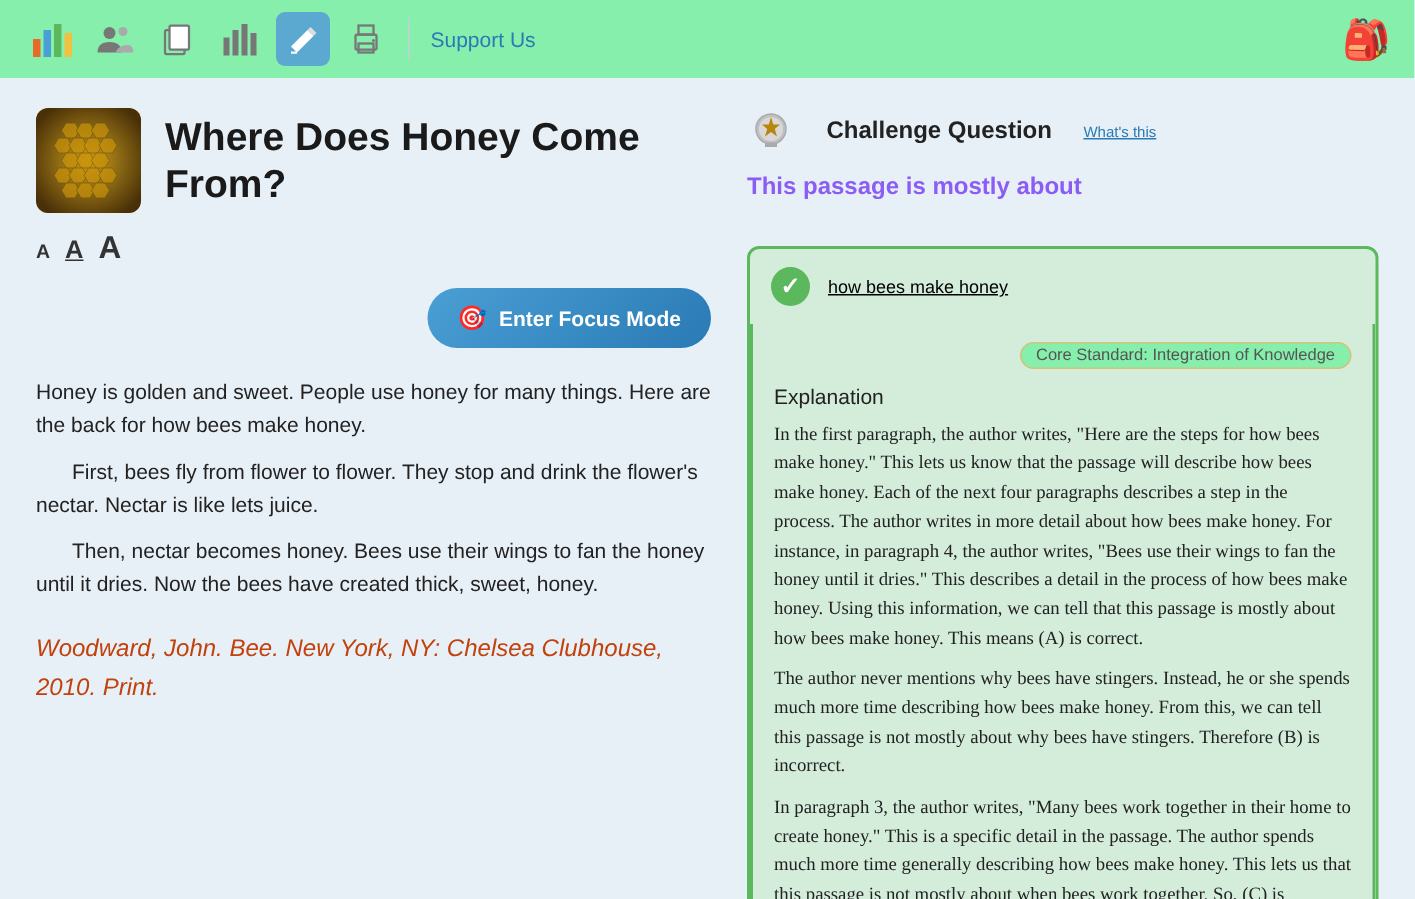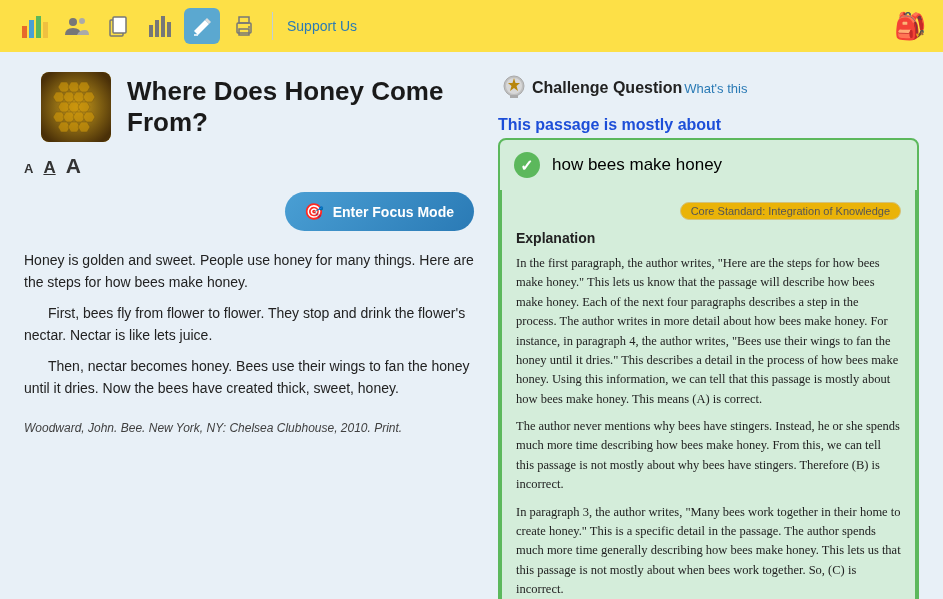--- a/index.html
+++ b/index.html
@@ -6,21 +6,21 @@
     body {
       font-family: Arial, sans-serif;
       background-color: #e8f0f7;
       width: 943px;
       min-height: 599px;
       overflow-x: hidden;
     }
 
     
     .top-nav {
-      background-color: #fde047;
+      background-color: #86efac;
       display: flex;
       align-items: center;
       padding: 6px 16px;
       height: 52px;
       gap: 6px;
     }
     .nav-icon {
       width: 36px;
       height: 36px;
       display: flex;
@@ -63,21 +63,20 @@
     
     .left-panel {
       width: 450px;
       flex-shrink: 0;
     }
     .article-header {
       display: flex;
       align-items: center;
       gap: 16px;
       margin-bottom: 12px;
-      margin-left: 17px;
     }
     .article-thumbnail {
       width: 70px;
       height: 70px;
       border-radius: 8px;
       background: #8B6914;
       overflow: hidden;
       flex-shrink: 0;
       display: flex;
       align-items: center;
@@ -134,60 +133,61 @@
       clear: both;
     }
     .article-body p {
       margin-bottom: 8px;
     }
     .article-body .indent {
       text-indent: 24px;
     }
     .article-citation {
       margin-top: 20px;
-      font-size: 12px;
-      color: #404040;
+      font-size: 16px;
+      color: #c2410c;
       font-style: italic;
     }
 
     
     .right-panel {
       flex: 1;
       min-width: 0;
     }
     .challenge-header {
       display: flex;
       align-items: center;
-      gap: 2px;
+      gap: 21px;
       margin-bottom: 12px;
     }
     .challenge-badge {
       width: 32px;
       height: 32px;
       display: flex;
       align-items: center;
       justify-content: center;
       font-size: 22px;
     }
     .challenge-title {
       font-size: 16px;
       font-weight: bold;
       color: #222;
     }
     .whats-this {
       color: #2a7ab5;
-      font-size: 13px;
+      font-size: 10px;
       cursor: pointer;
+      text-decoration: underline;
     }
 
     .question-text {
       font-size: 16px;
       font-weight: bold;
-      color: #1d4ed8;
-      margin-bottom: 4px;
+      color: #8b5cf6;
+      margin-bottom: 30px;
     }
 
     
     .answer-option {
       border-radius: 8px;
       margin-bottom: 10px;
       overflow: hidden;
     }
     .answer-option-header {
       display: flex;
@@ -200,22 +200,23 @@
       height: 26px;
       border-radius: 50%;
       display: flex;
       align-items: center;
       justify-content: center;
       font-weight: bold;
       font-size: 13px;
       flex-shrink: 0;
     }
     .option-text {
-      font-size: 17px;
+      font-size: 12px;
       flex: 1;
+      text-decoration: underline;
     }
 
     
     .answer-a {
       background: #d4edda;
       border: 2px solid #5cb85c;
     }
     .answer-a .option-circle {
       background: #5cb85c;
       color: white;
@@ -223,33 +224,33 @@
     }
 
     
     .explanation-box {
       background: #d4edda;
       border: 2px solid #5cb85c;
       border-top: none;
       padding: 12px 14px;
     }
     .core-standard-badge {
-      background: #eab308;
+      background: #86efac;
       border: 1px solid #d4c17a;
       border-radius: 12px;
       padding: 2px 10px;
       font-size: 11px;
       color: #555;
       margin-bottom: 10px;
       display: inline-block;
       float: right;
     }
     .explanation-title {
       font-size: 14px;
-      font-weight: bold;
+      font-weight: normal;
       color: #222;
       margin-bottom: 8px;
       clear: both;
     }
     .explanation-text {
       font-size: 12.5px;
       color: #222;
       line-height: 1.55;
     }
     .explanation-text p {
@@ -358,21 +359,21 @@
       <span class="font-btn medium">A</span>
       <span class="font-btn large">A</span>
     </div>
 
     <button class="focus-mode-btn">
       <span class="focus-icon">🎯</span>
       <span>Enter Focus Mode</span>
     </button>
 
     <div class="article-body">
-      <p>Honey is golden and sweet. People use honey for many things. Here are the steps for how bees make honey.</p>
+      <p>Honey is golden and sweet. People use honey for many things. Here are the back for how bees make honey.</p>
       <p class="indent">First, bees fly from flower to flower. They stop and drink the flower's nectar. Nectar is like lets juice.</p>
       <p class="indent">Then, nectar becomes honey. Bees use their wings to fan the honey until it dries. Now the bees have created thick, sweet, honey.</p>
       <div class="article-citation">Woodward, John. Bee. New York, NY: Chelsea Clubhouse, 2010. Print.</div>
     </div>
   </div>
 
   <div class="right-panel">
 
     <div class="challenge-header">
       <div class="challenge-badge">

